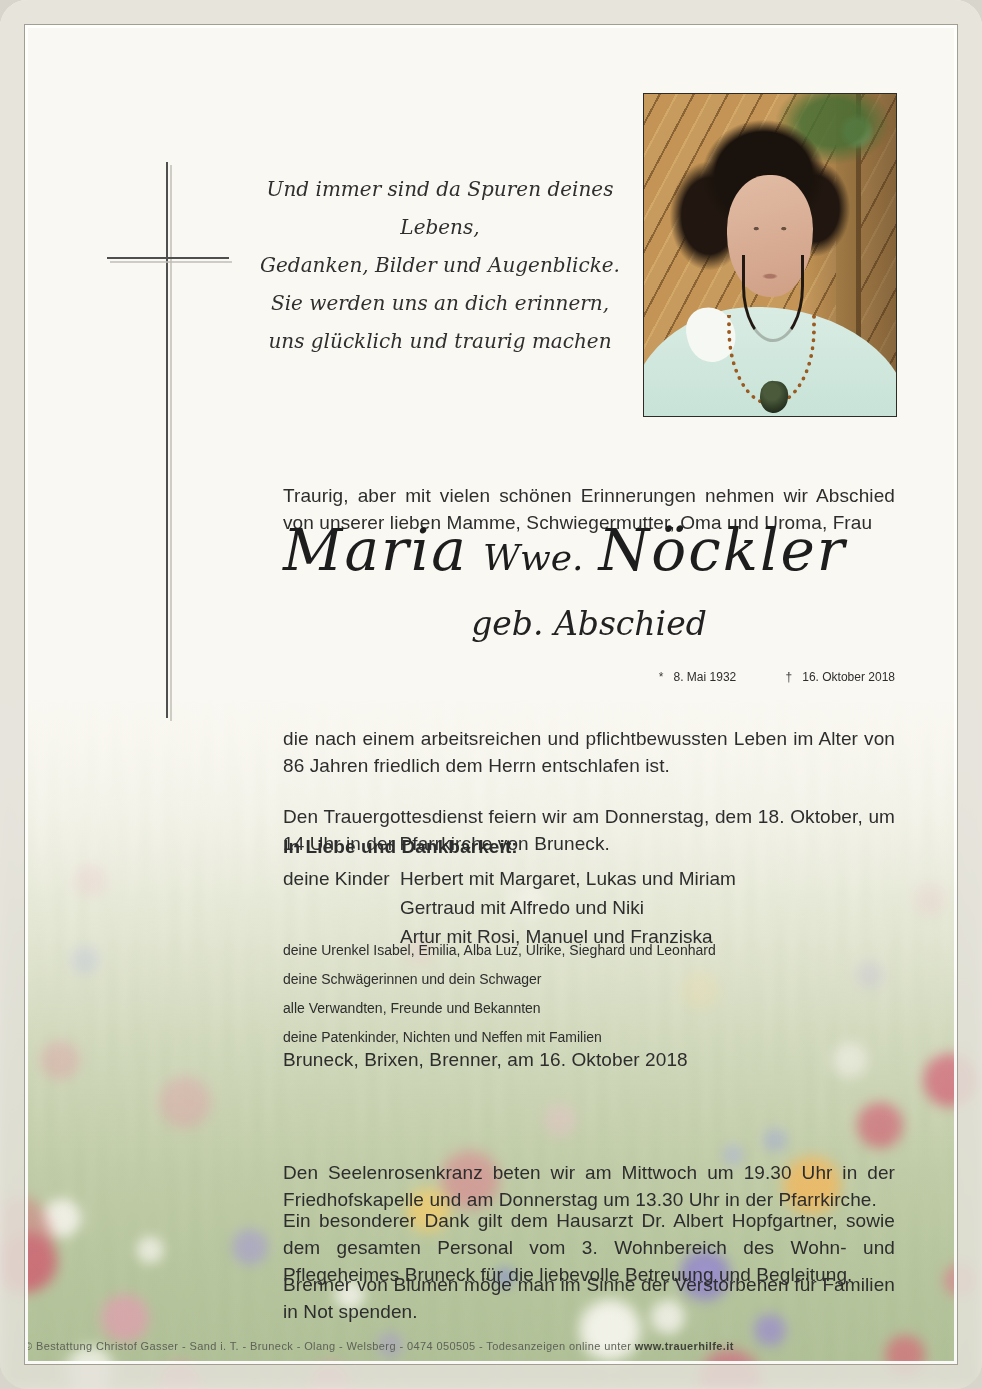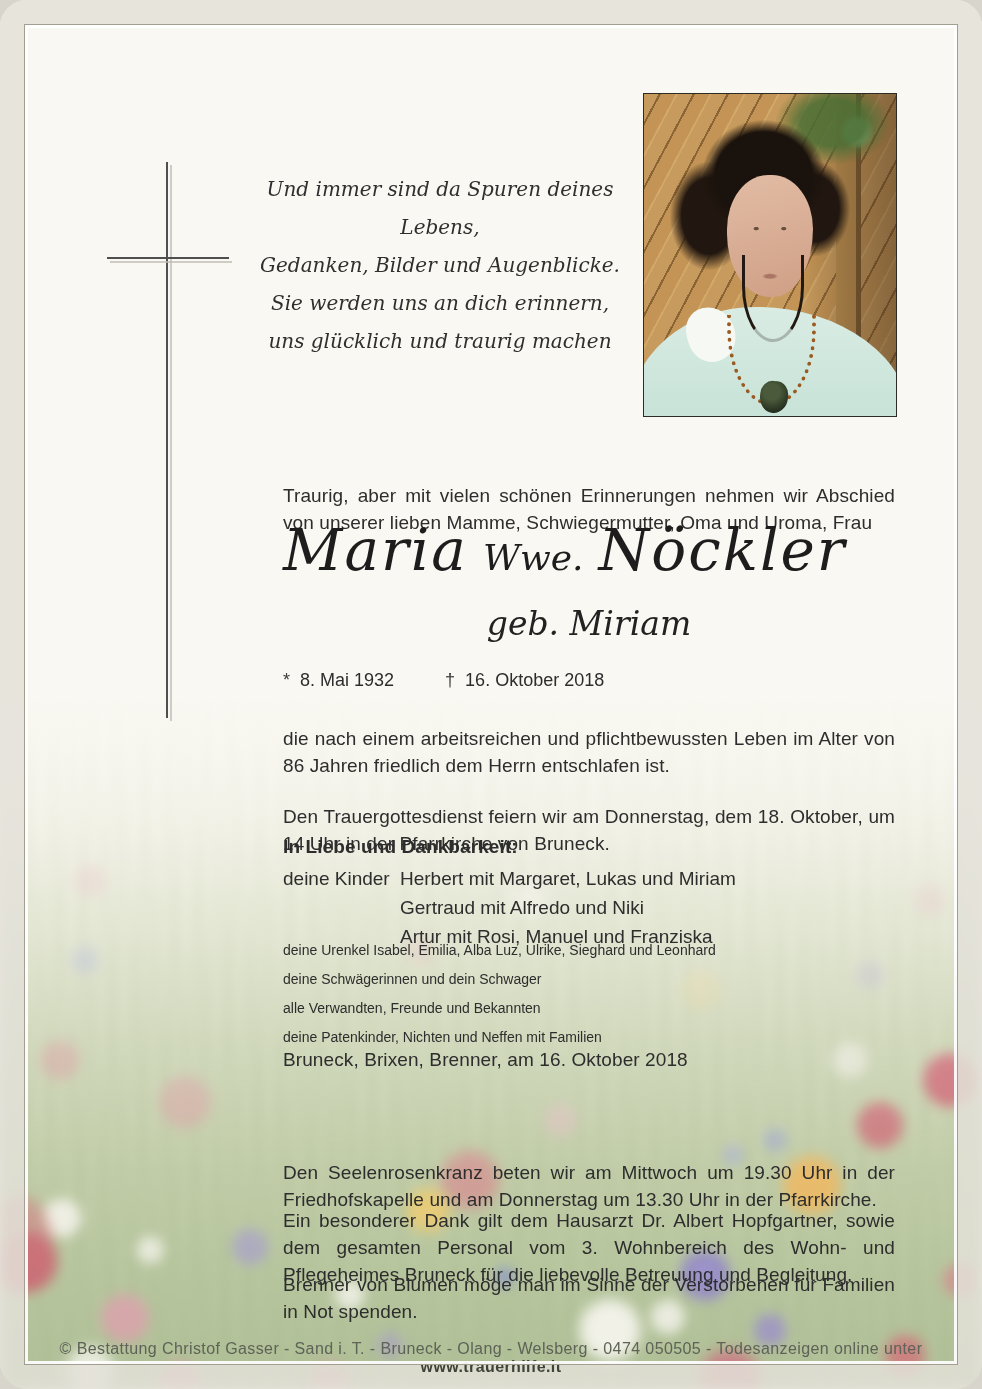--- a/index.html
+++ b/index.html
@@ -105,38 +105,38 @@
   
   .content{position:absolute;left:283px;width:612px;top:0;z-index:3;color:#2d2d2d;}
   .content .blk{position:absolute;left:0;right:0;}
   .body-text{font-size:19px;line-height:27px;letter-spacing:0.1px;}
   .just{text-align:justify;}
   .intro{top:463px;}
   .name-line{top:516px;text-align:left;font-family:"DejaVu Serif", serif;font-style:italic;color:#1d1d1d;white-space:nowrap;}
   .name-first,.name-last{font-size:58px;letter-spacing:2px;}
   .name-wwe{font-size:36px;margin:0 10px;}
   .maiden{top:604px;text-align:center;font-family:"DejaVu Serif", serif;font-style:italic;font-size:33px;color:#222;}
-  .dates{top:670px;text-align:left;font-size:18px;}
+  .dates{top:670px;text-align:right;font-size:12px;}
   .dates .sym{display:inline-block;margin-right:10px;color:#3a3a3a;}
   .dates .death-group{margin-left:46px;}
   .p-entschlafen{top:706px;}
   .p-gottesdienst{top:784px;}
   .mourn-heading{top:833px;font-weight:bold;}
   .children{top:864px;}
   .child-row{display:flex;line-height:29px;font-size:19px;}
   .child-label{width:117px;flex:0 0 117px;}
   .others{top:936px;}
   .other-row{line-height:29px;font-size:14px;}
   .place-date{top:1046px;}
   .rosary{top:1140px;}
   .thanks{top:1188px;}
   .donation{top:1252px;}
 
-  .footer{position:absolute;left:24px;right:24px;top:1340px;text-align:center;z-index:5;
-    font-size:16px;letter-spacing:0.4px;color:#5e6257;}
+  .footer{position:absolute;left:24px;right:24px;top:1340px;text-align:left;z-index:5;
+    font-size:11px;letter-spacing:0.4px;color:#5e6257;}
   .footer b{color:#3f4238;}
 </style>
 </head>
 <body>
 
 <div class="page">
 
   <div class="meadow">
     <div class="meadow-art"></div>
   </div>
@@ -165,21 +165,21 @@
   <div class="content">
 
     <p class="blk body-text just intro">Traurig, aber mit vielen schönen Erinnerungen nehmen wir Abschied von unserer lieben Mamme, Schwiegermutter, Oma und Uroma, Frau</p>
 
     <div class="blk name-line">
       <span class="name-first">Maria</span>
       <span class="name-wwe">Wwe.</span>
       <span class="name-last">Nöckler</span>
     </div>
 
-    <div class="blk maiden">geb. Miriam</div>
+    <div class="blk maiden">geb. Abschied</div>
 
     <div class="blk dates">
       <span><span class="sym">*</span><span>8. Mai 1932</span></span>
       <span class="death-group"><span class="sym">†</span><span>16. Oktober 2018</span></span>
     </div>
 
     <p class="blk body-text just p-entschlafen">die nach einem arbeitsreichen und pflichtbewussten Leben im Alter von 86 Jahren friedlich dem Herrn entschlafen ist.</p>
 
     <p class="blk body-text just p-gottesdienst">Den Trauergottesdienst feiern wir am Donnerstag, dem 18. Oktober, um 14 Uhr in der Pfarrkirche von Bruneck.</p>
 

